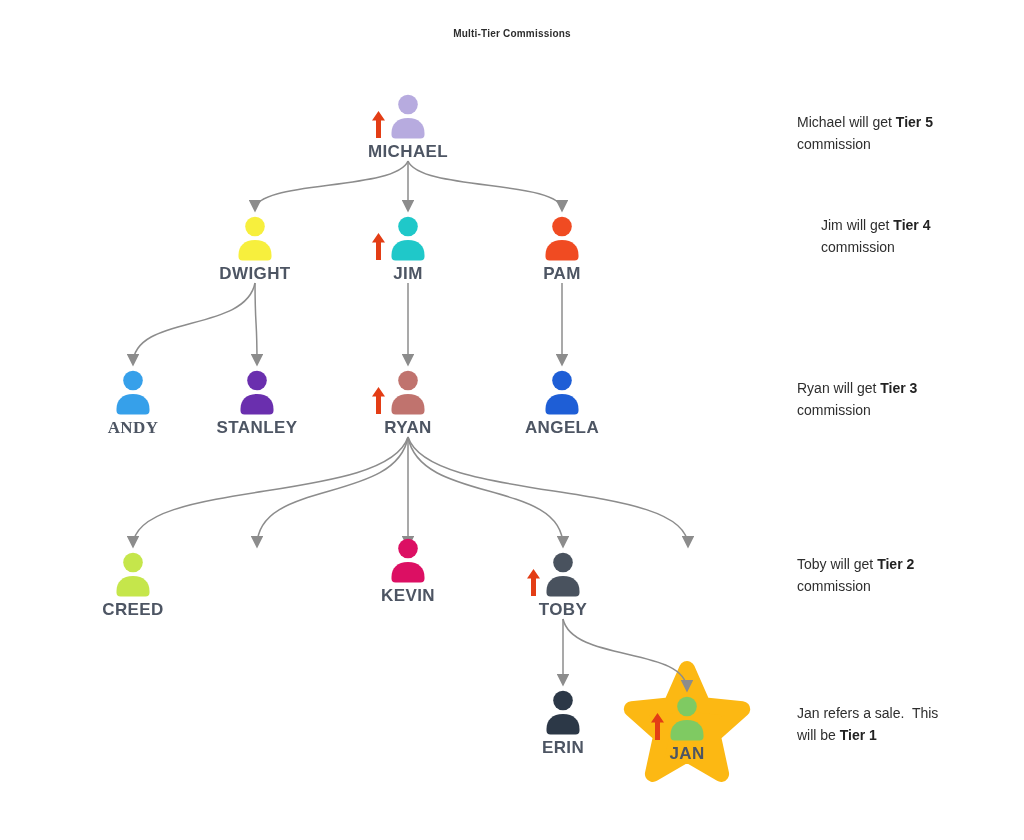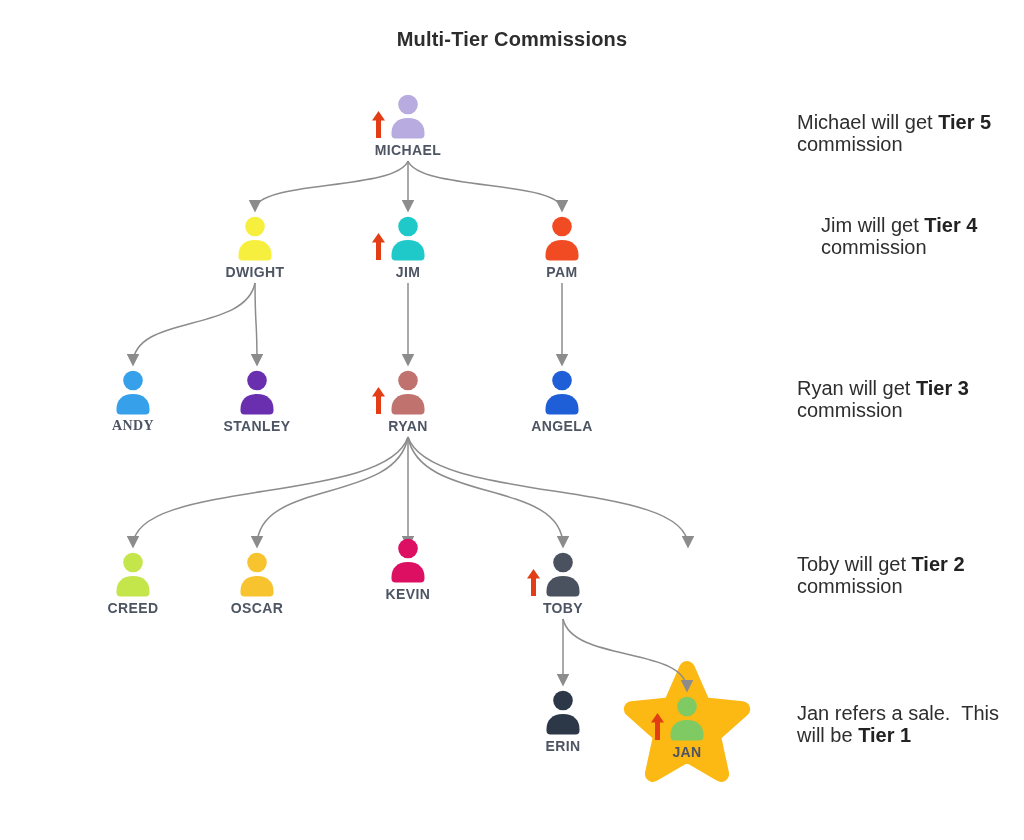--- a/index.html
+++ b/index.html
@@ -2,36 +2,36 @@
 <html><head>
 <meta charset="utf-8">
 <style>
   html,body { margin:0; padding:0; background:#ffffff; }
   #canvas {
     position:relative; width:1024px; height:840px; background:#ffffff;
     font-family:"Liberation Sans", sans-serif; overflow:hidden;
   }
   #title {
     position:absolute; top:28px; left:0; width:1024px; text-align:center;
-    font-size:20px; font-weight:bold; color:#2d2d2d; letter-spacing:0.2px;
+    font-size:10px; font-weight:bold; color:#2d2d2d; letter-spacing:0.2px;
   }
   #star-layer { position:absolute; left:0; top:0; width:1024px; height:840px; z-index:1; }
   #star-layer svg { position:absolute; }
   #edges { position:absolute; left:0; top:0; z-index:2; }
   #nodes { position:absolute; left:0; top:0; width:1024px; height:840px; z-index:3; }
   .node { position:absolute; width:120px; text-align:center; }
   .node .person { display:block; margin:0 auto; }
   .node .up-arrow { position:absolute; left:24px; top:18px; }
   .nlabel {
-    margin-top:3px; font-size:14px; font-weight:bold; color:#4d5563;
+    margin-top:3px; font-size:17px; font-weight:bold; color:#4d5563;
     letter-spacing:0.4px; white-space:nowrap;
   }
   #annotations { position:absolute; left:0; top:0; width:1024px; height:840px; z-index:4; }
   .annotation {
-    position:absolute; width:225px; font-size:20px; line-height:21.5px;
+    position:absolute; width:225px; font-size:14px; line-height:21.5px;
     color:#2e2e2e; white-space:pre-wrap;
   }
   .annotation b { color:#222222; }
 </style>
 </head>
 <body>
 
 <div id="canvas">
   <div id="title">Multi-Tier Commissions</div>
   <div id="star-layer">
@@ -126,27 +126,20 @@
         </svg>
         <div class="nlabel">ANGELA</div>
       </div>
       <div class="node" style="left: 73px; top: 551px;">
         <svg class="person" width="46" height="46" viewBox="0 0 46 46" fill="#c5e64b">
           <circle cx="23" cy="11.5" r="9.8"></circle>
           <path d="M23 25 C12.5 25 6.5 31 6.5 40 L6.5 41.5 Q6.5 45.5 10.5 45.5 L35.5 45.5 Q39.5 45.5 39.5 41.5 L39.5 40 C39.5 31 33.5 25 23 25 Z"></path>
         </svg>
         <div class="nlabel">CREED</div>
       </div>
-      <div class="node" style="left: 197px; top: 551px;">
-        <svg class="person" width="46" height="46" viewBox="0 0 46 46" fill="#f7c32f">
-          <circle cx="23" cy="11.5" r="9.8"></circle>
-          <path d="M23 25 C12.5 25 6.5 31 6.5 40 L6.5 41.5 Q6.5 45.5 10.5 45.5 L35.5 45.5 Q39.5 45.5 39.5 41.5 L39.5 40 C39.5 31 33.5 25 23 25 Z"></path>
-        </svg>
-        <div class="nlabel">OSCAR</div>
-      </div>
       <div class="node" style="left: 348px; top: 537px;">
         <svg class="person" width="46" height="46" viewBox="0 0 46 46" fill="#dc0f63">
           <circle cx="23" cy="11.5" r="9.8"></circle>
           <path d="M23 25 C12.5 25 6.5 31 6.5 40 L6.5 41.5 Q6.5 45.5 10.5 45.5 L35.5 45.5 Q39.5 45.5 39.5 41.5 L39.5 40 C39.5 31 33.5 25 23 25 Z"></path>
         </svg>
         <div class="nlabel">KEVIN</div>
       </div>
       <div class="node" style="left: 503px; top: 551px;">
         <svg class="up-arrow" width="13" height="27" viewBox="0 0 13 27">
           <polygon points="6.5,0 13,9.5 9,9.5 9,27 4,27 4,9.5 0,9.5" fill="#e33d15"></polygon>

